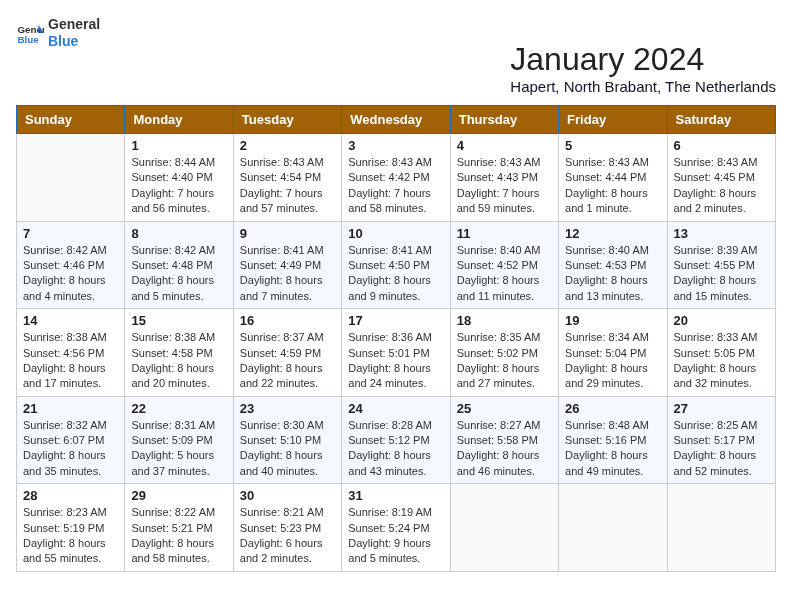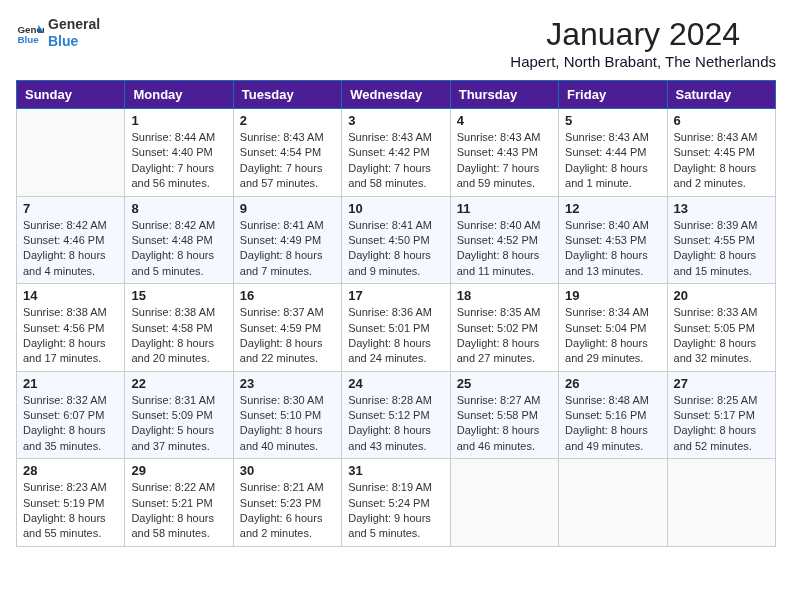--- a/index.html
+++ b/index.html
@@ -28,38 +28,39 @@
       font-size: 14px;
       line-height: 1.2;
     }
     .logo-text span:first-child { color: #333; }
     .logo-text span:last-child { color: #2a7fd4; }
     .logo-icon {
       width: 28px;
       height: 28px;
     }
     .title-area {
-      text-align: center;
+      text-align: left;
+      margin-top: 25px;
     }
     .main-title {
       font-size: 32px;
       font-weight: normal;
       color: #222;
     }
     .subtitle {
       font-size: 15px;
       color: #0f172a;
     }
     .calendar {
       width: 100%;
       border-collapse: collapse;
       table-layout: fixed;
     }
     .calendar th {
-      background-color: #4c1d95;
+      background-color: #a16207;
       color: #fff;
       text-align: left;
       padding: 6px 8px;
       font-size: 13px;
       font-weight: bold;
       border: 1px solid #1a6ab8;
     }
     .calendar td {
       border: 1px solid #ccc;
       vertical-align: top;

